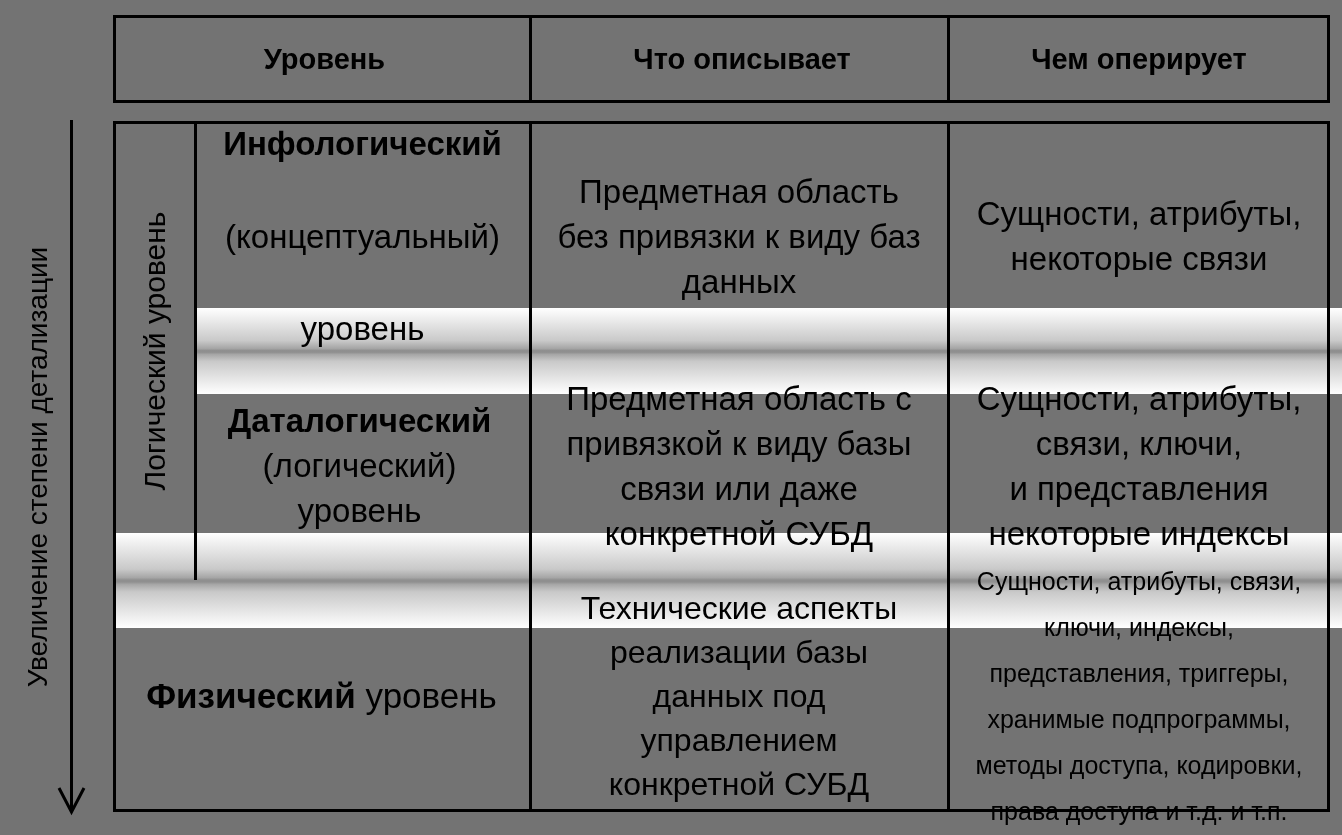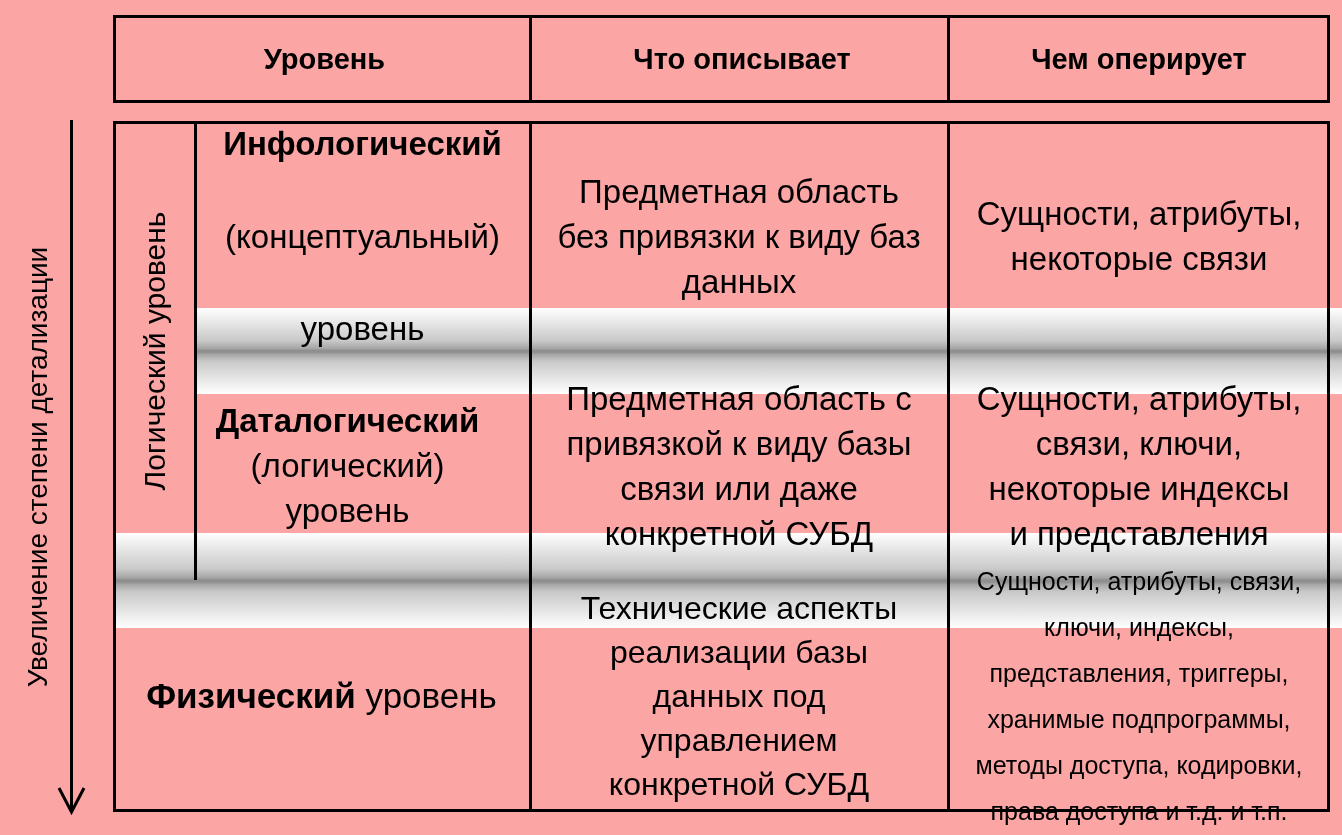--- a/index.html
+++ b/index.html
@@ -1,18 +1,18 @@
 <!DOCTYPE html>
 <html><head>
 <meta charset="utf-8">
 <style>
   html,body { margin:0; padding:0; background:#ffffff; }
   .canvas {
     position:relative; width:1342px; height:835px; overflow:hidden;
-    background:#fca5a5; color:#000;
+    background:#737373; color:#000;
     font-family:"Liberation Sans", sans-serif;
   }
 
   
   .band {
     position:absolute; z-index:1;
     background:linear-gradient(180deg,
       #ffffff 0%, #c9c9c9 38%, #a6a6a6 47%,
       #8f8f8f 49.5%, #8f8f8f 51.5%,
       #a6a6a6 54%, #c9c9c9 62%, #ffffff 100%);
@@ -106,36 +106,36 @@
   <div class="cell t33" style="left:530px; top:121px; width:418px; height:230px;">
     <div>Предметная область</div>
     <div>без привязки к виду баз</div>
     <div>данных</div>
   </div>
   <div class="cell t33" style="left:948px; top:121px; width:382px; height:230px;">
     <div>Сущности, атрибуты,</div>
     <div>некоторые связи</div>
   </div>
 
-  <div class="cell t33" style="left:180px; top:351px; width:335px; height:229px;">
+  <div class="cell t33" style="left:192px; top:351px; width:335px; height:229px;">
     <div class="b">Даталогический</div>
     <div>(логический)</div>
     <div>уровень</div>
   </div>
   <div class="cell t33" style="left:530px; top:351px; width:418px; height:229px;">
     <div>Предметная область с</div>
     <div>привязкой к виду базы</div>
     <div>связи или даже</div>
     <div>конкретной СУБД</div>
   </div>
   <div class="cell t33" style="left:948px; top:351px; width:382px; height:229px;">
     <div>Сущности, атрибуты,</div>
     <div>связи, ключи,</div>
+    <div>и представления</div>
     <div>некоторые индексы</div>
-    <div>и представления</div>
   </div>
 
   <div class="cell t35" style="left:113px; top:580px; width:417px; height:232px;">
     <div>
       <span class="b">Физический</span><span> уровень</span>
     </div>
   </div>
   <div class="cell t32" style="left:530px; top:580px; width:418px; height:232px;">
     <div>Технические аспекты</div>
     <div>реализации базы</div>

